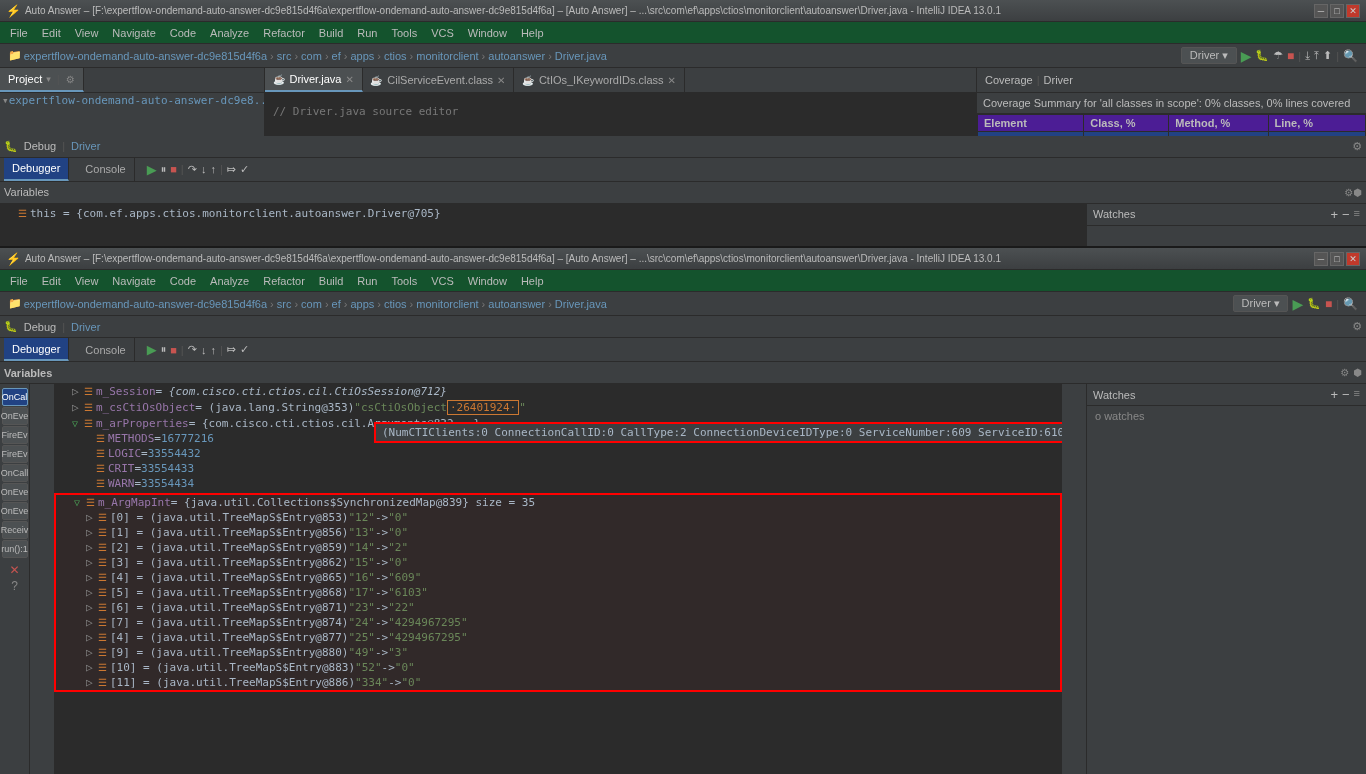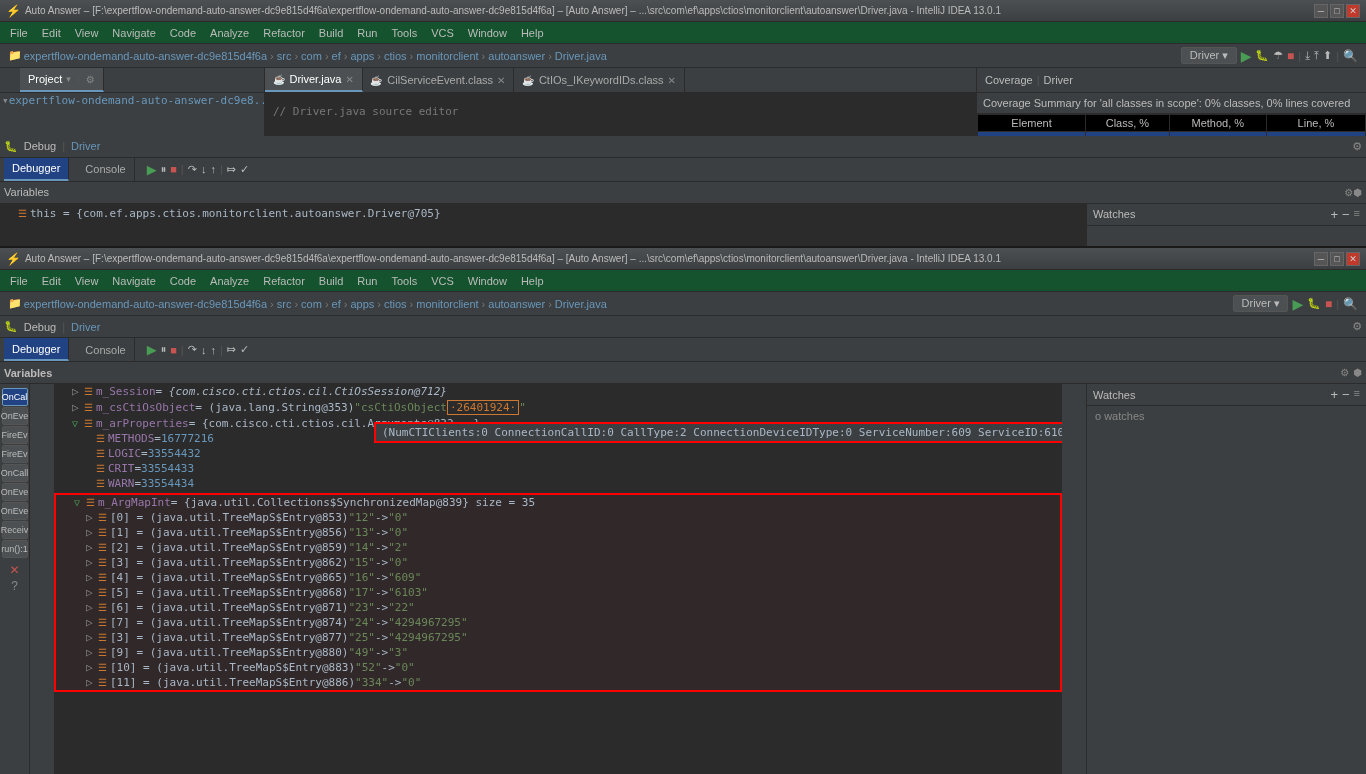--- a/index.html
+++ b/index.html
@@ -102,26 +102,26 @@
     }
     .tree-indent { display: inline-block; width: 16px; }
     .tree-arrow { color: #888; width: 12px; display: inline-block; }
     .tree-icon { color: #cc7832; margin-right: 3px; font-size: 10px; }
     .coverage-table {
       width: 100%;
       border-collapse: collapse;
       font-size: 11px;
     }
     .coverage-table th {
-      background: #000000;
+      background: #4c1d95;
       color: #bbb;
       padding: 2px 6px;
       border: 1px solid #2b2b2b;
-      text-align: center;
-      font-weight: normal;
+      text-align: left;
+      font-weight: bold;
     }
     .coverage-table td {
       padding: 2px 6px;
       border: 1px solid #2b2b2b;
       color: #a9b7c6;
     }
     .coverage-table tr.selected-row td { background: #214283; }
 
     
     .window-top { height: 248px; display: flex; flex-direction: column; border-bottom: 2px solid #1a1a1a; }
@@ -215,21 +215,21 @@
         <span style="color:#bbb; font-size:11px; cursor:pointer;">⤓</span>
         <span style="color:#bbb; font-size:11px; cursor:pointer;">⤒</span>
         <span style="color:#bbb; font-size:11px; cursor:pointer;">⬆</span>
         <span style="color:#555; font-size:11px;">|</span>
         <span style="color:#bbb; font-size:12px; cursor:pointer;">🔍</span>
       </div>
     </div>
 
     <div style="display:flex; background:#3c3f41; border-bottom:1px solid #2b2b2b;">
 
-      <div style="width:265px; display:flex; align-items:center; height:24px; border-right:1px solid #2b2b2b;padding-left:20px;">
+      <div style="width:265px; display:flex; align-items:center; height:24px; border-right:1px solid #2b2b2b;">
         <div class="tab active" style="padding:2px 8px;">
           <span>Project</span>
           <span style="color:#888; font-size:9px;">▾</span>
           <span style="color:#555; margin:0 2px;">|</span>
           <span style="color:#888; font-size:10px;">⚙</span>
         </div>
       </div>
 
       <div style="display:flex; flex:1; align-items:center; height:24px;">
         <div class="tab active">
@@ -619,21 +619,21 @@
             <span class="tree-icon">☰</span>
             <span style="color:#a9b7c6;">[7] = (java.util.TreeMapS$Entry@874)</span>
             <span style="color:#6a8759;">"24"</span>
             <span style="color:#a9b7c6;"> -&gt; </span>
             <span style="color:#6a8759;">"4294967295"</span>
           </div>
           <div class="tree-item">
             <span style="display:inline-block; width:28px;"></span>
             <span style="color:#888; width:12px; display:inline-block;">▷</span>
             <span class="tree-icon">☰</span>
-            <span style="color:#a9b7c6;">[3] = (java.util.TreeMapS$Entry@877)</span>
+            <span style="color:#a9b7c6;">[4] = (java.util.TreeMapS$Entry@877)</span>
             <span style="color:#6a8759;">"25"</span>
             <span style="color:#a9b7c6;"> -&gt; </span>
             <span style="color:#6a8759;">"4294967295"</span>
           </div>
           <div class="tree-item">
             <span style="display:inline-block; width:28px;"></span>
             <span style="color:#888; width:12px; display:inline-block;">▷</span>
             <span class="tree-icon">☰</span>
             <span style="color:#a9b7c6;">[9] = (java.util.TreeMapS$Entry@880)</span>
             <span style="color:#6a8759;">"49"</span>

